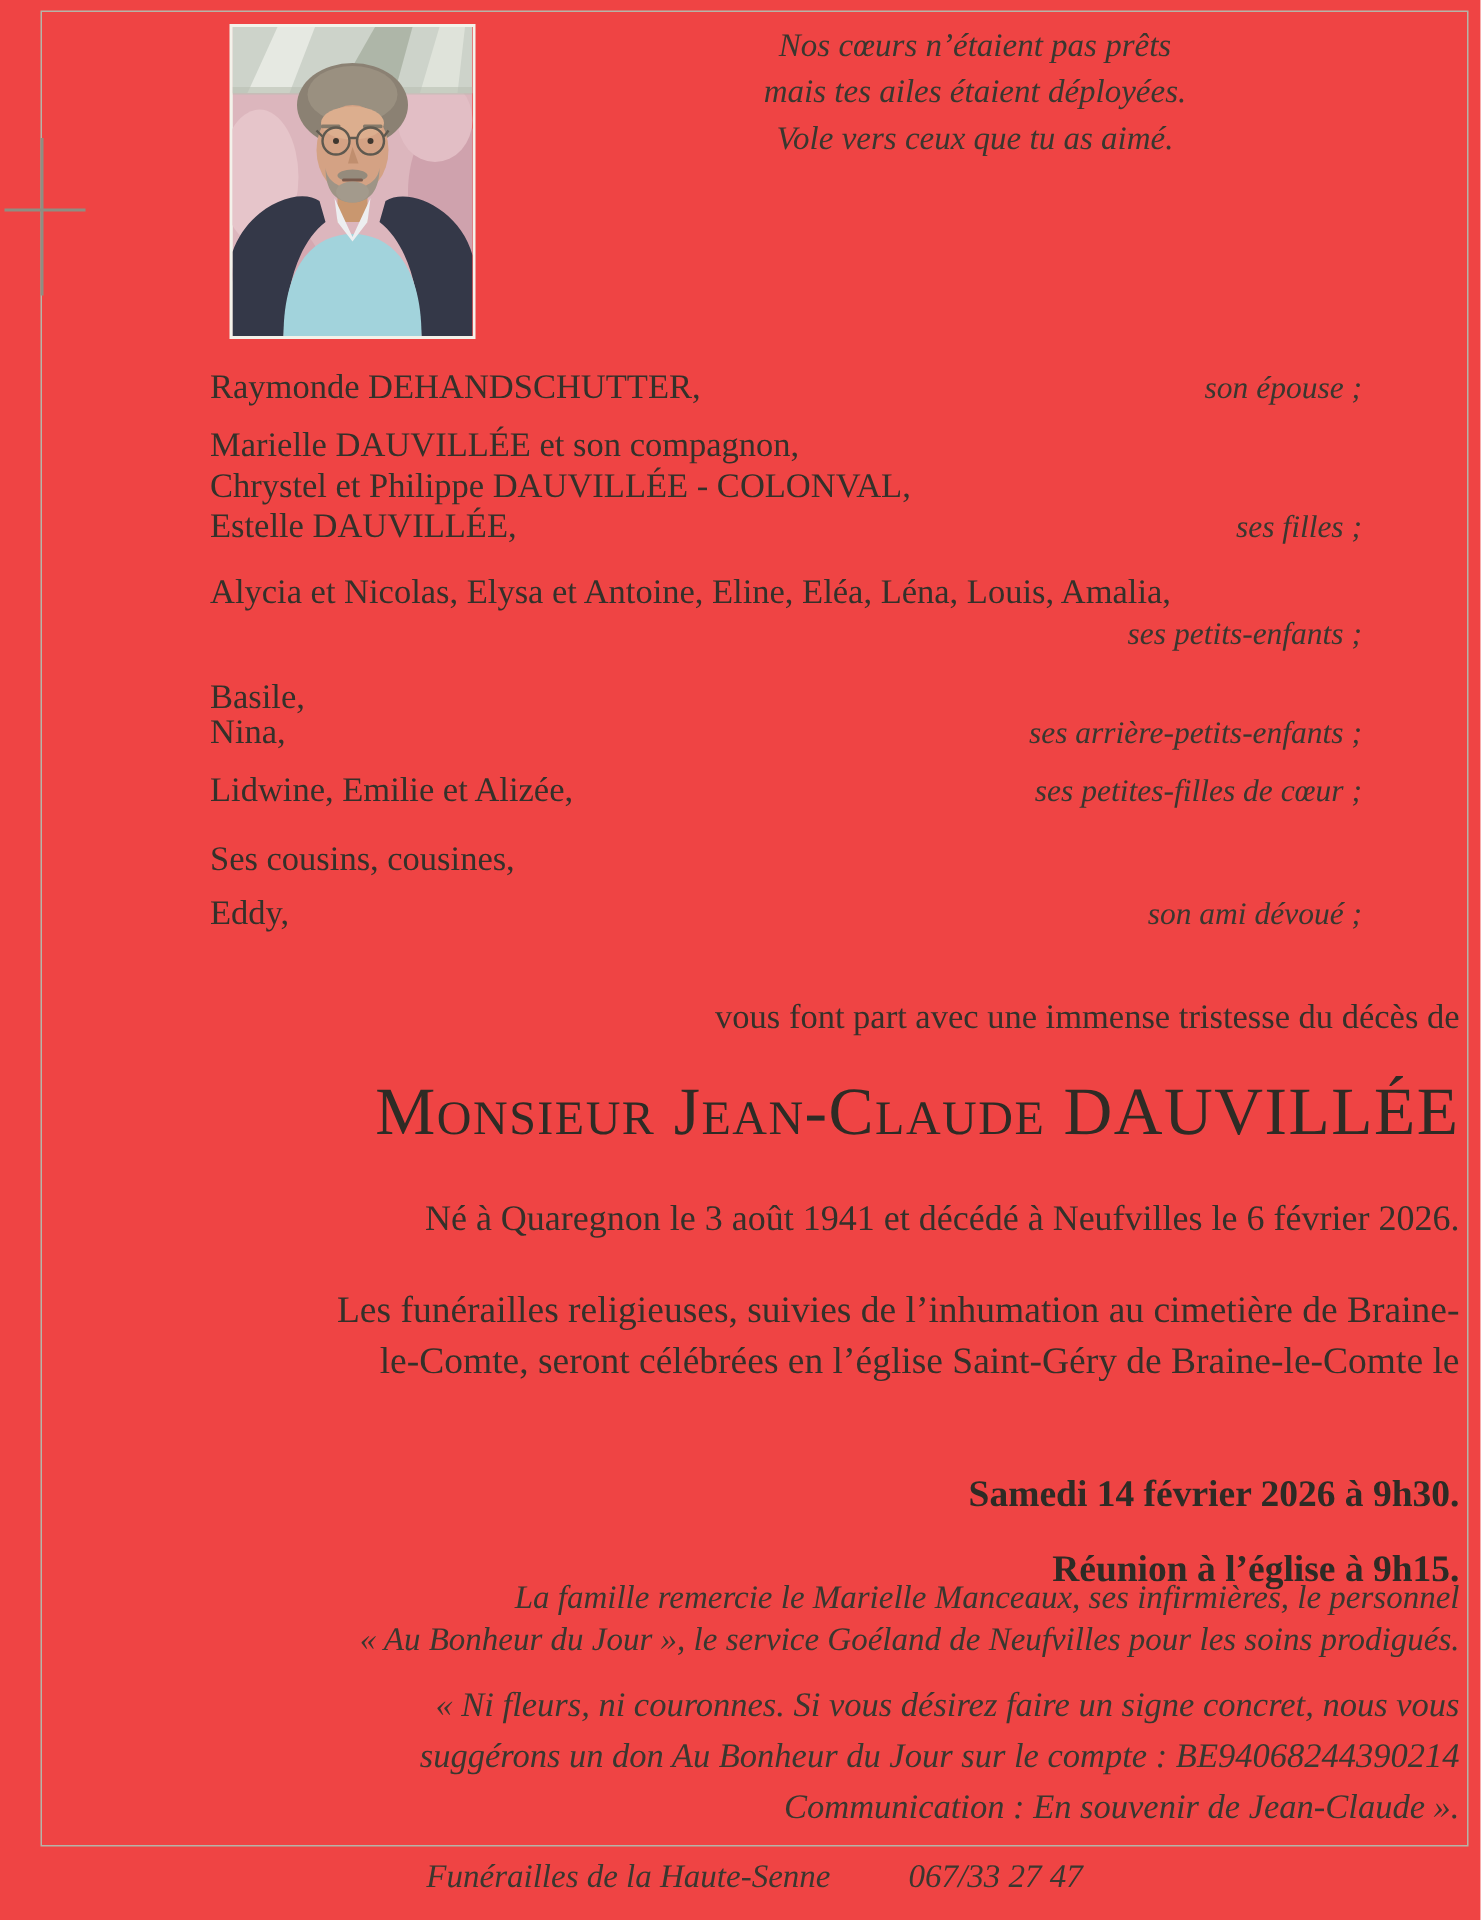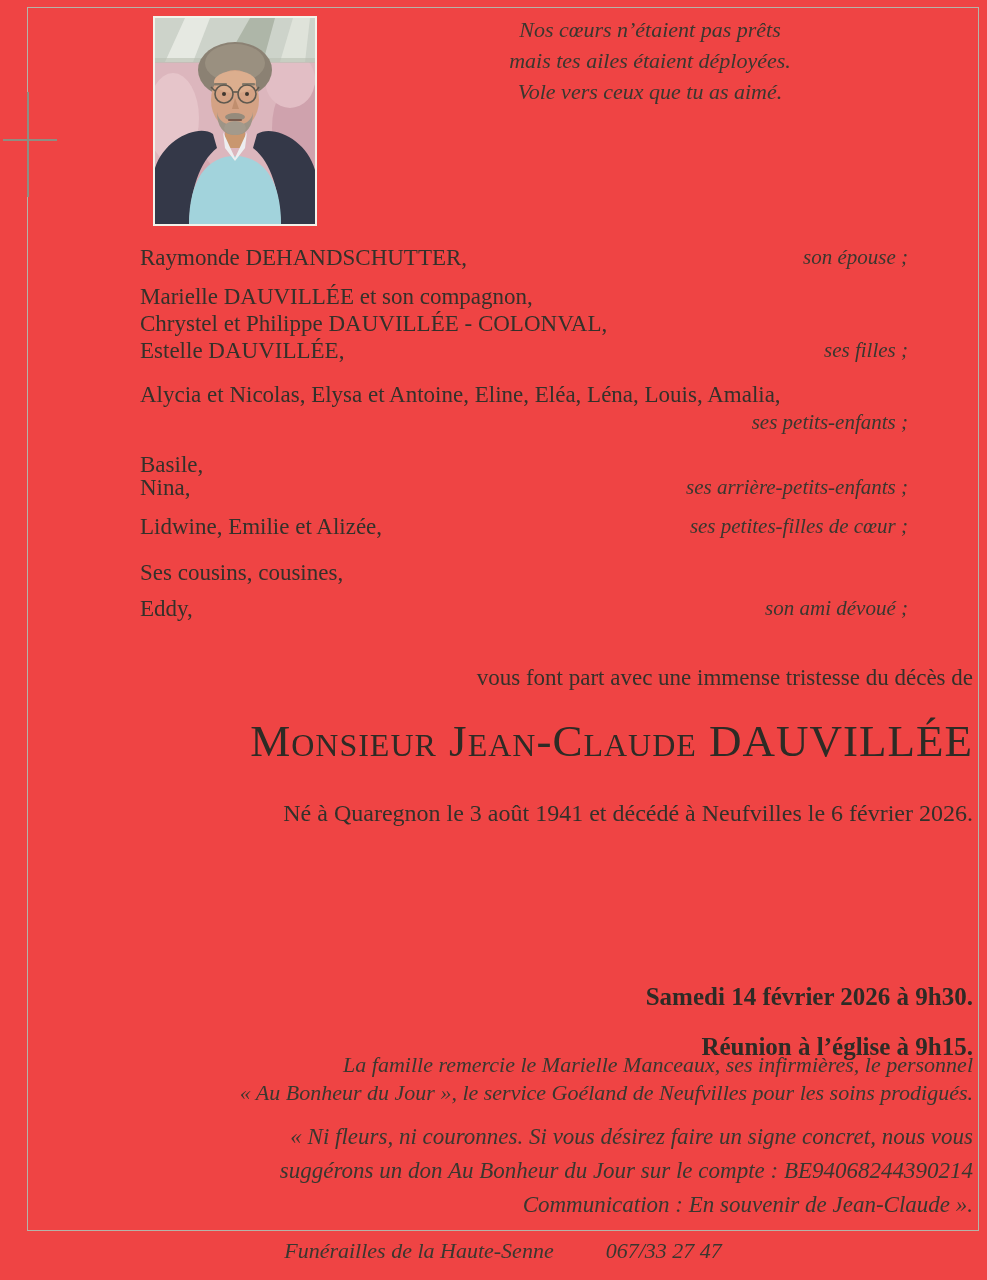--- a/index.html
+++ b/index.html
@@ -22,21 +22,21 @@
 
   .photo{position:absolute;left:155px;top:18px;width:160px;height:206px;box-shadow:0 0 0 2px #f3f2ea;}
 
   .quote{
     position:absolute;left:445px;top:14px;width:410px;
     text-align:center;font-style:italic;font-size:22px;line-height:31px;color:#3a372f;
   }
 
   .frow{
     position:absolute;left:140px;width:768px;
-    display:flex;justify-content:space-between;align-items:flex-start;
+    display:flex;justify-content:space-between;align-items:flex-end;
   }
   .frow .nm{font-size:23px;white-space:nowrap;}
   .frow .rel{font-style:italic;font-size:21px;color:#3a372f;white-space:nowrap;}
 
   .centered{position:absolute;left:33px;width:940px;text-align:right;}
   .intro{font-size:23px;}
   .deceased{
     font-size:45px;font-variant:small-caps;letter-spacing:1px;color:#2e2b25;
   }
   .birth{font-size:24px;}
@@ -150,20 +150,24 @@
     <span class="nm">Eddy,</span>
     <span class="rel">son ami dévoué ;</span>
   </div>
 
   <div class="centered intro" style="top:665px">vous font part avec une immense tristesse du décès de</div>
 
   <div class="centered deceased" style="top:715px">Monsieur Jean-Claude DAUVILLÉE</div>
 
   <div class="centered birth" style="top:800px">Né à Quaregnon le 3 août 1941 et décédé à Neufvilles le 6 février 2026.</div>
 
+  <div class="centered funeral" style="top:857px">
+    <div>Les funérailles religieuses, suivies de l’inhumation au cimetière de Braine-</div>
+    <div>le-Comte, seront célébrées en l’église Saint-Géry de Braine-le-Comte le</div>
+  </div>
 
   <div class="centered bold-line" style="top:943px">Samedi 14 février 2026 à 9h30.</div>
 
   <div class="centered bold-line" style="top:993px">Réunion à l’église à 9h15.</div>
 
   <div class="centered thanks" style="top:1051px">
     <div>La famille remercie le Marielle Manceaux, ses infirmières, le personnel</div>
     <div>« Au Bonheur du Jour », le service Goéland de Neufvilles pour les soins prodigués.</div>
   </div>
 

